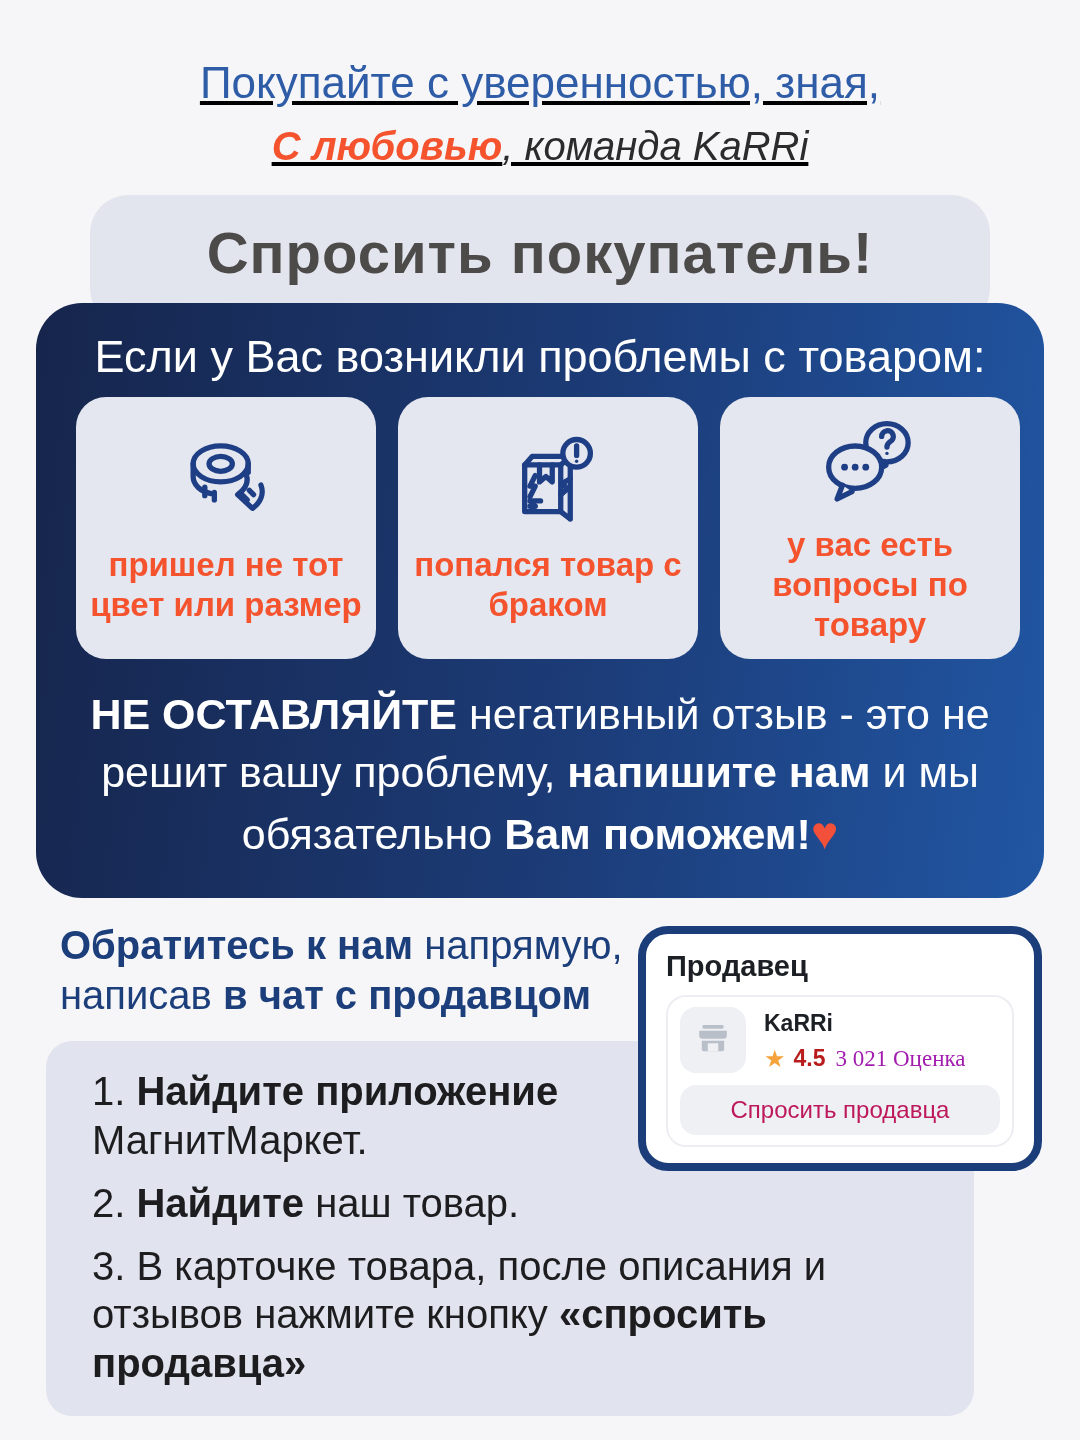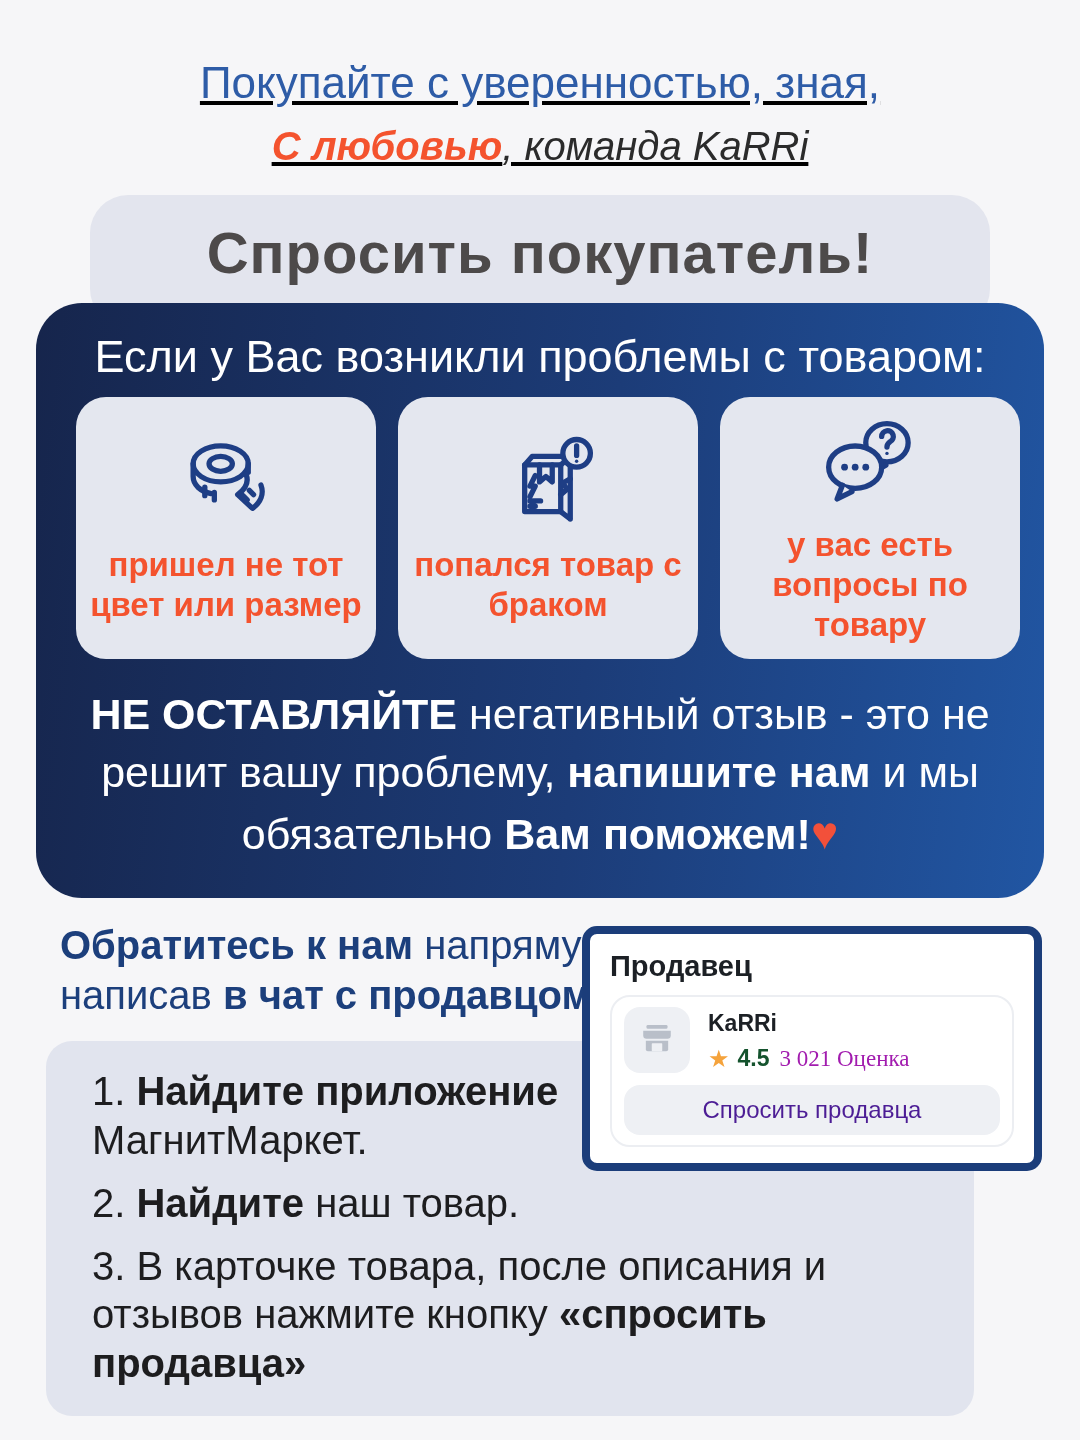--- a/index.html
+++ b/index.html
@@ -61,42 +61,42 @@
   
   .lower { position:relative; }
   .contact-heading {
     margin:22px 0 0 60px;
     font-size:40px; line-height:1.27; color:#1c3f7c; font-weight:400;
   }
   .contact-heading b { font-weight:700; }
 
   
   .seller-card {
-    position:absolute; top:6px; right:38px; width:460px;
-    background:#ffffff; border:8px solid #1b3d7a; border-radius:15px;
+    position:absolute; top:6px; right:38px; width:404px;
+    background:#ffffff; border:8px solid #1b3d7a; border-radius:30px;
     box-sizing:border-box; padding:16px 20px 16px; z-index:3;
   }
   .seller-title { font-size:29px; font-weight:700; color:#1c2025; margin:0; }
   .seller-inner { margin-top:12px; border:2px solid #eceef2; border-radius:20px; padding:10px 12px; }
   .seller-row { display:flex; align-items:flex-end; }
   .avatar {
     width:66px; height:66px; background:#eef0f4; border-radius:16px;
     display:flex; align-items:center; justify-content:center;
   }
   .avatar svg { width:42px; height:42px; }
   .seller-info { margin-left:18px; }
   .seller-name { font-size:23px; font-weight:700; color:#1c2025; }
   .seller-rating { margin-top:8px; font-size:23px; display:flex; align-items:center; }
   .star { color:#f5a33c; font-size:24px; margin-right:8px; }
-  .rating-val { font-weight:700; color:#14532d; }
+  .rating-val { font-weight:700; color:#b91c1c; }
   .reviews { color:#a21caf; margin-left:10px;font-family:Liberation Serif, serif; }
   .ask-btn {
     margin-top:12px; height:50px; width:100%;
     background:#eef0f4; border:none; border-radius:16px;
-    font-size:24px; color:#4c1d95; font-family:inherit; font-weight:400;
+    font-size:24px; color:#be185d; font-family:inherit; font-weight:400;
     cursor:pointer;
   }
 
   
   .steps-card {
     margin:20px 106px 0 46px;
     background:#e1e4ee; border-radius:26px;
     padding:26px 40px 28px 46px;
   }
   .step { font-size:40px; line-height:1.22; color:#1d1d1f; margin:0 0 14px; font-weight:400; }

